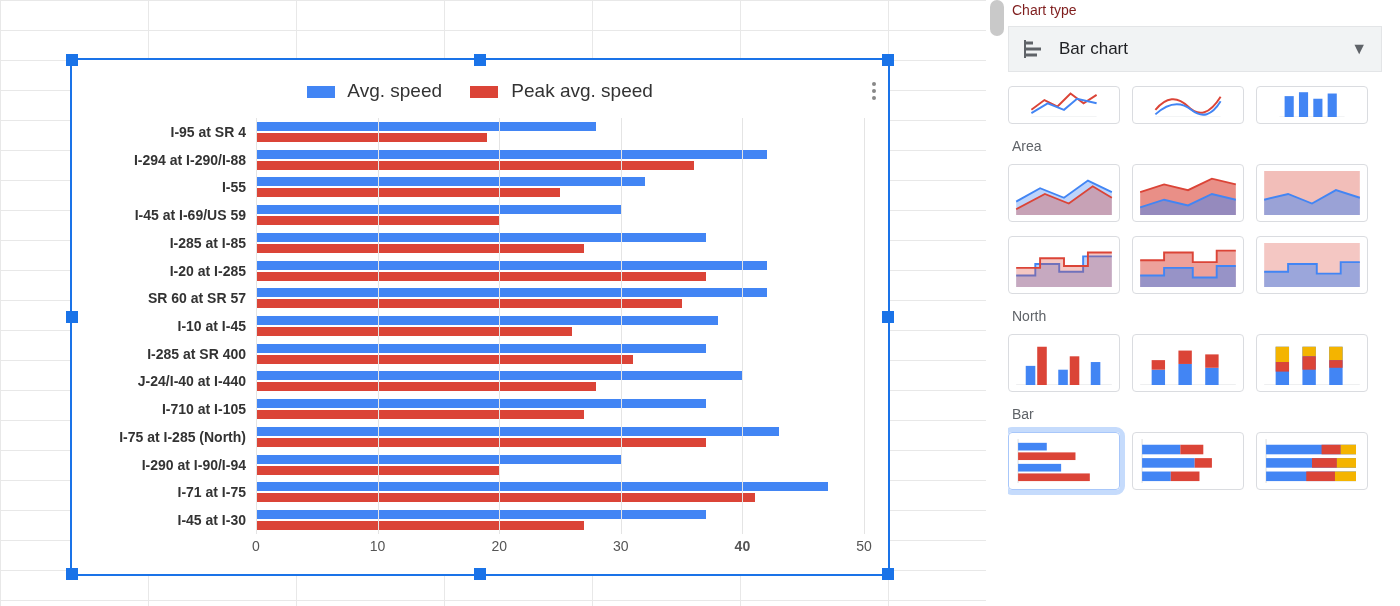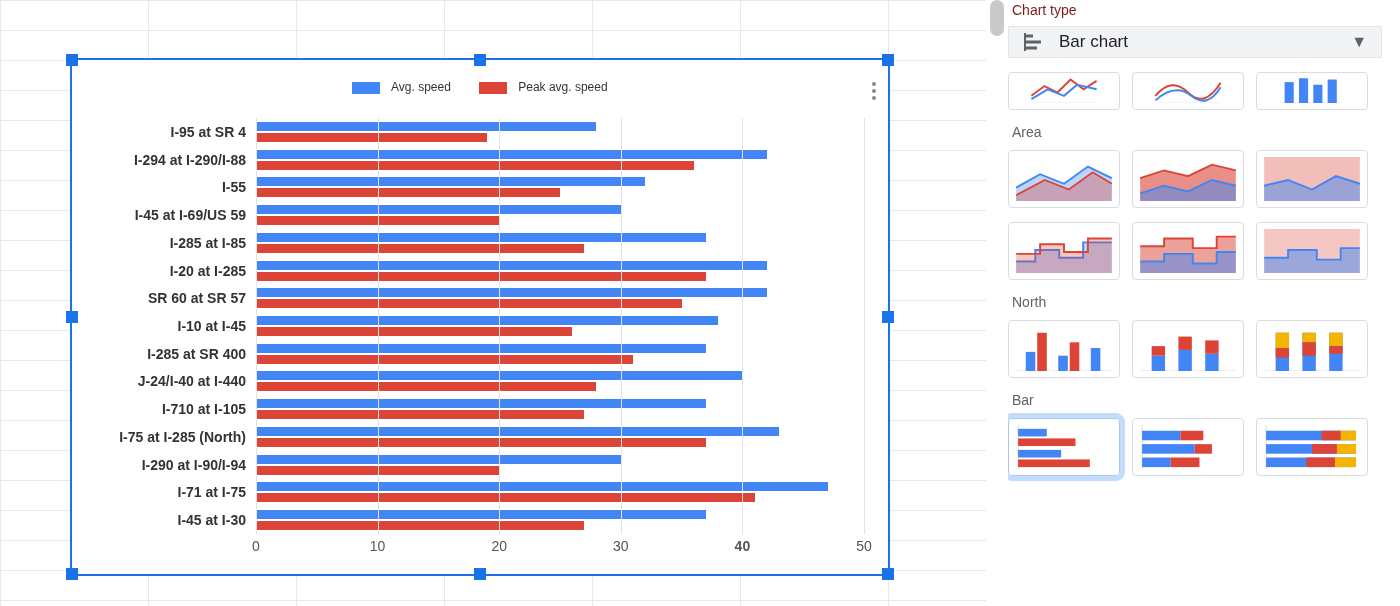--- a/index.html
+++ b/index.html
@@ -21,21 +21,21 @@
   .sel-handle {
     position: absolute; width: 12px; height: 12px; background: #1a73e8;
   }
   .sh-tl { left: -6px; top: -6px; } .sh-tm { left: calc(50% - 6px); top: -6px; } .sh-tr { right: -6px; top: -6px; }
   .sh-ml { left: -6px; top: calc(50% - 6px); } .sh-mr { right: -6px; top: calc(50% - 6px); }
   .sh-bl { left: -6px; bottom: -6px; } .sh-bm { left: calc(50% - 6px); bottom: -6px; } .sh-br { right: -6px; bottom: -6px; }
   .chart-menu {
     position: absolute; right: 12px; top: 22px; display: flex; flex-direction: column; gap: 3px; cursor: pointer;
   }
   .chart-menu span { width: 4px; height: 4px; border-radius: 50%; background: #888; display: block; }
-  .legend { display: flex; justify-content: center; gap: 28px; padding-top: 20px; font-size: 12px; color: #333; }
+  .legend { display: flex; justify-content: center; gap: 28px; padding-top: 20px; font-size: 19px; color: #333; }
   .legend .swatch { display: inline-block; width: 28px; height: 12px; margin-right: 8px; vertical-align: middle; }
   .sw-a { background: #4285f4; } .sw-b { background: #db4437; }
   .plot { position: absolute; left: 24px; right: 24px; top: 58px; bottom: 40px; }
   .plot-inner { display: flex; height: 100%; font-weight: bold; }
   .y-labels { flex: 0 0 160px; display: flex; flex-direction: column; }
   .y-row { flex: 1; display: flex; align-items: center; justify-content: flex-end; padding-right: 10px; font-size: 14px; color: #333; white-space: nowrap; }
   .bars-area { flex: 1; position: relative; }
   .gridline { position: absolute; top: 0; bottom: 0; width: 1px; background: #e4e4e4; }
   .bars-col { position: absolute; inset: 0; display: flex; flex-direction: column; }
   .bar-row { flex: 1; display: flex; flex-direction: column; justify-content: center; gap: 2px; }
@@ -43,21 +43,21 @@
   .bar-a { background: #4285f4; }
   .bar-b { background: #db4437; }
   .x-axis { position: absolute; left: 184px; right: 24px; bottom: 12px; height: 24px; }
   .tick { position: absolute; transform: translateX(-50%); font-size: 14px; color: #555; top: 0; }
   
   .scroll-edge { flex: 0 0 20px; position: relative; }
   .scroll-thumb { position: absolute; top: 0; right: 2px; width: 14px; height: 36px; background: #c9c9c9; border-radius: 7px; }
   .panel { flex: 0 0 394px; padding: 2px 18px 0 2px; background: #fff; overflow: hidden; }
   .panel-label { font-size: 14px; color: #7f1d1d; margin: 0 0 8px 4px; }
   .select {
-    display: flex; align-items: center; gap: 14px; height: 32px;
+    display: flex; align-items: center; gap: 14px; height: 46px;
     background: #f1f3f4; border-radius: 0; padding: 0 14px; cursor: pointer;
     border: 1px solid #e3e5e7;
   }
   .select svg { flex: 0 0 auto; }
   .select-label { flex: 1; font-size: 17px; color: #202124; }
   .caret { color: #5f6368; }
   .gallery { margin-top: 14px; height: 500px; overflow: hidden; }
   .thumb-row { display: flex; gap: 12px; margin-bottom: 14px; }
   .thumb {
     width: 112px; height: 58px; border: 1px solid #dadce0; border-radius: 4px;

